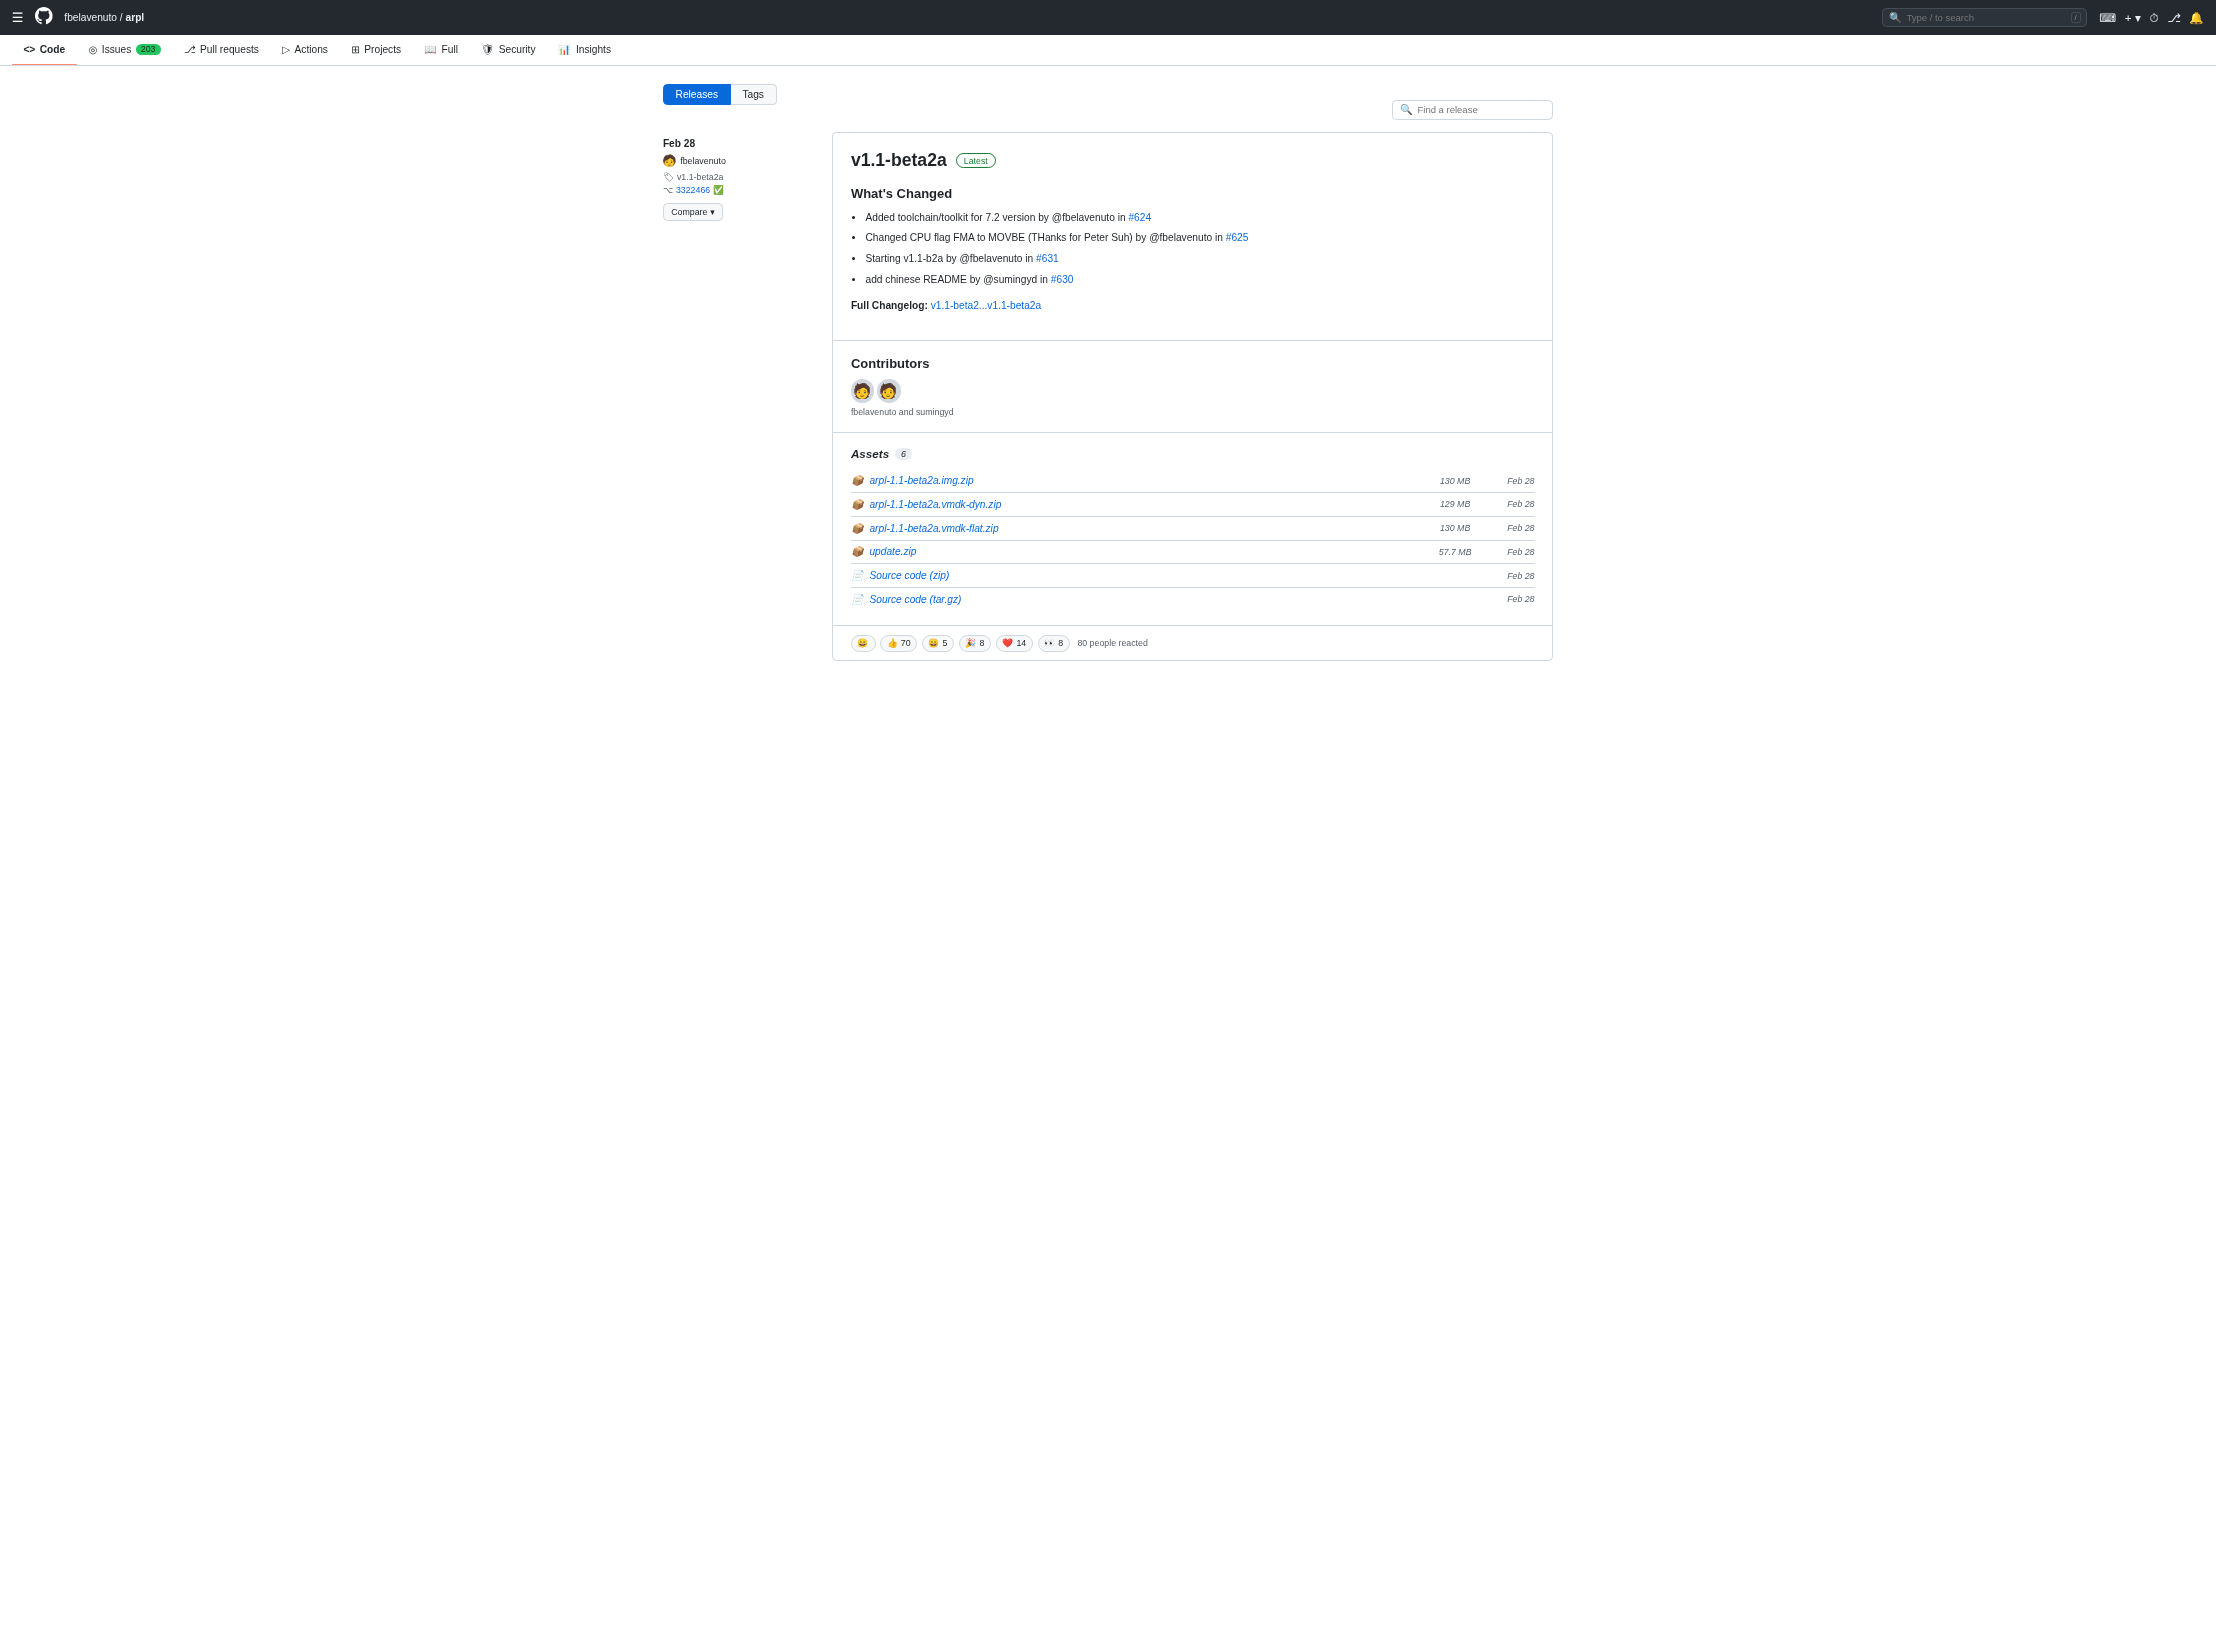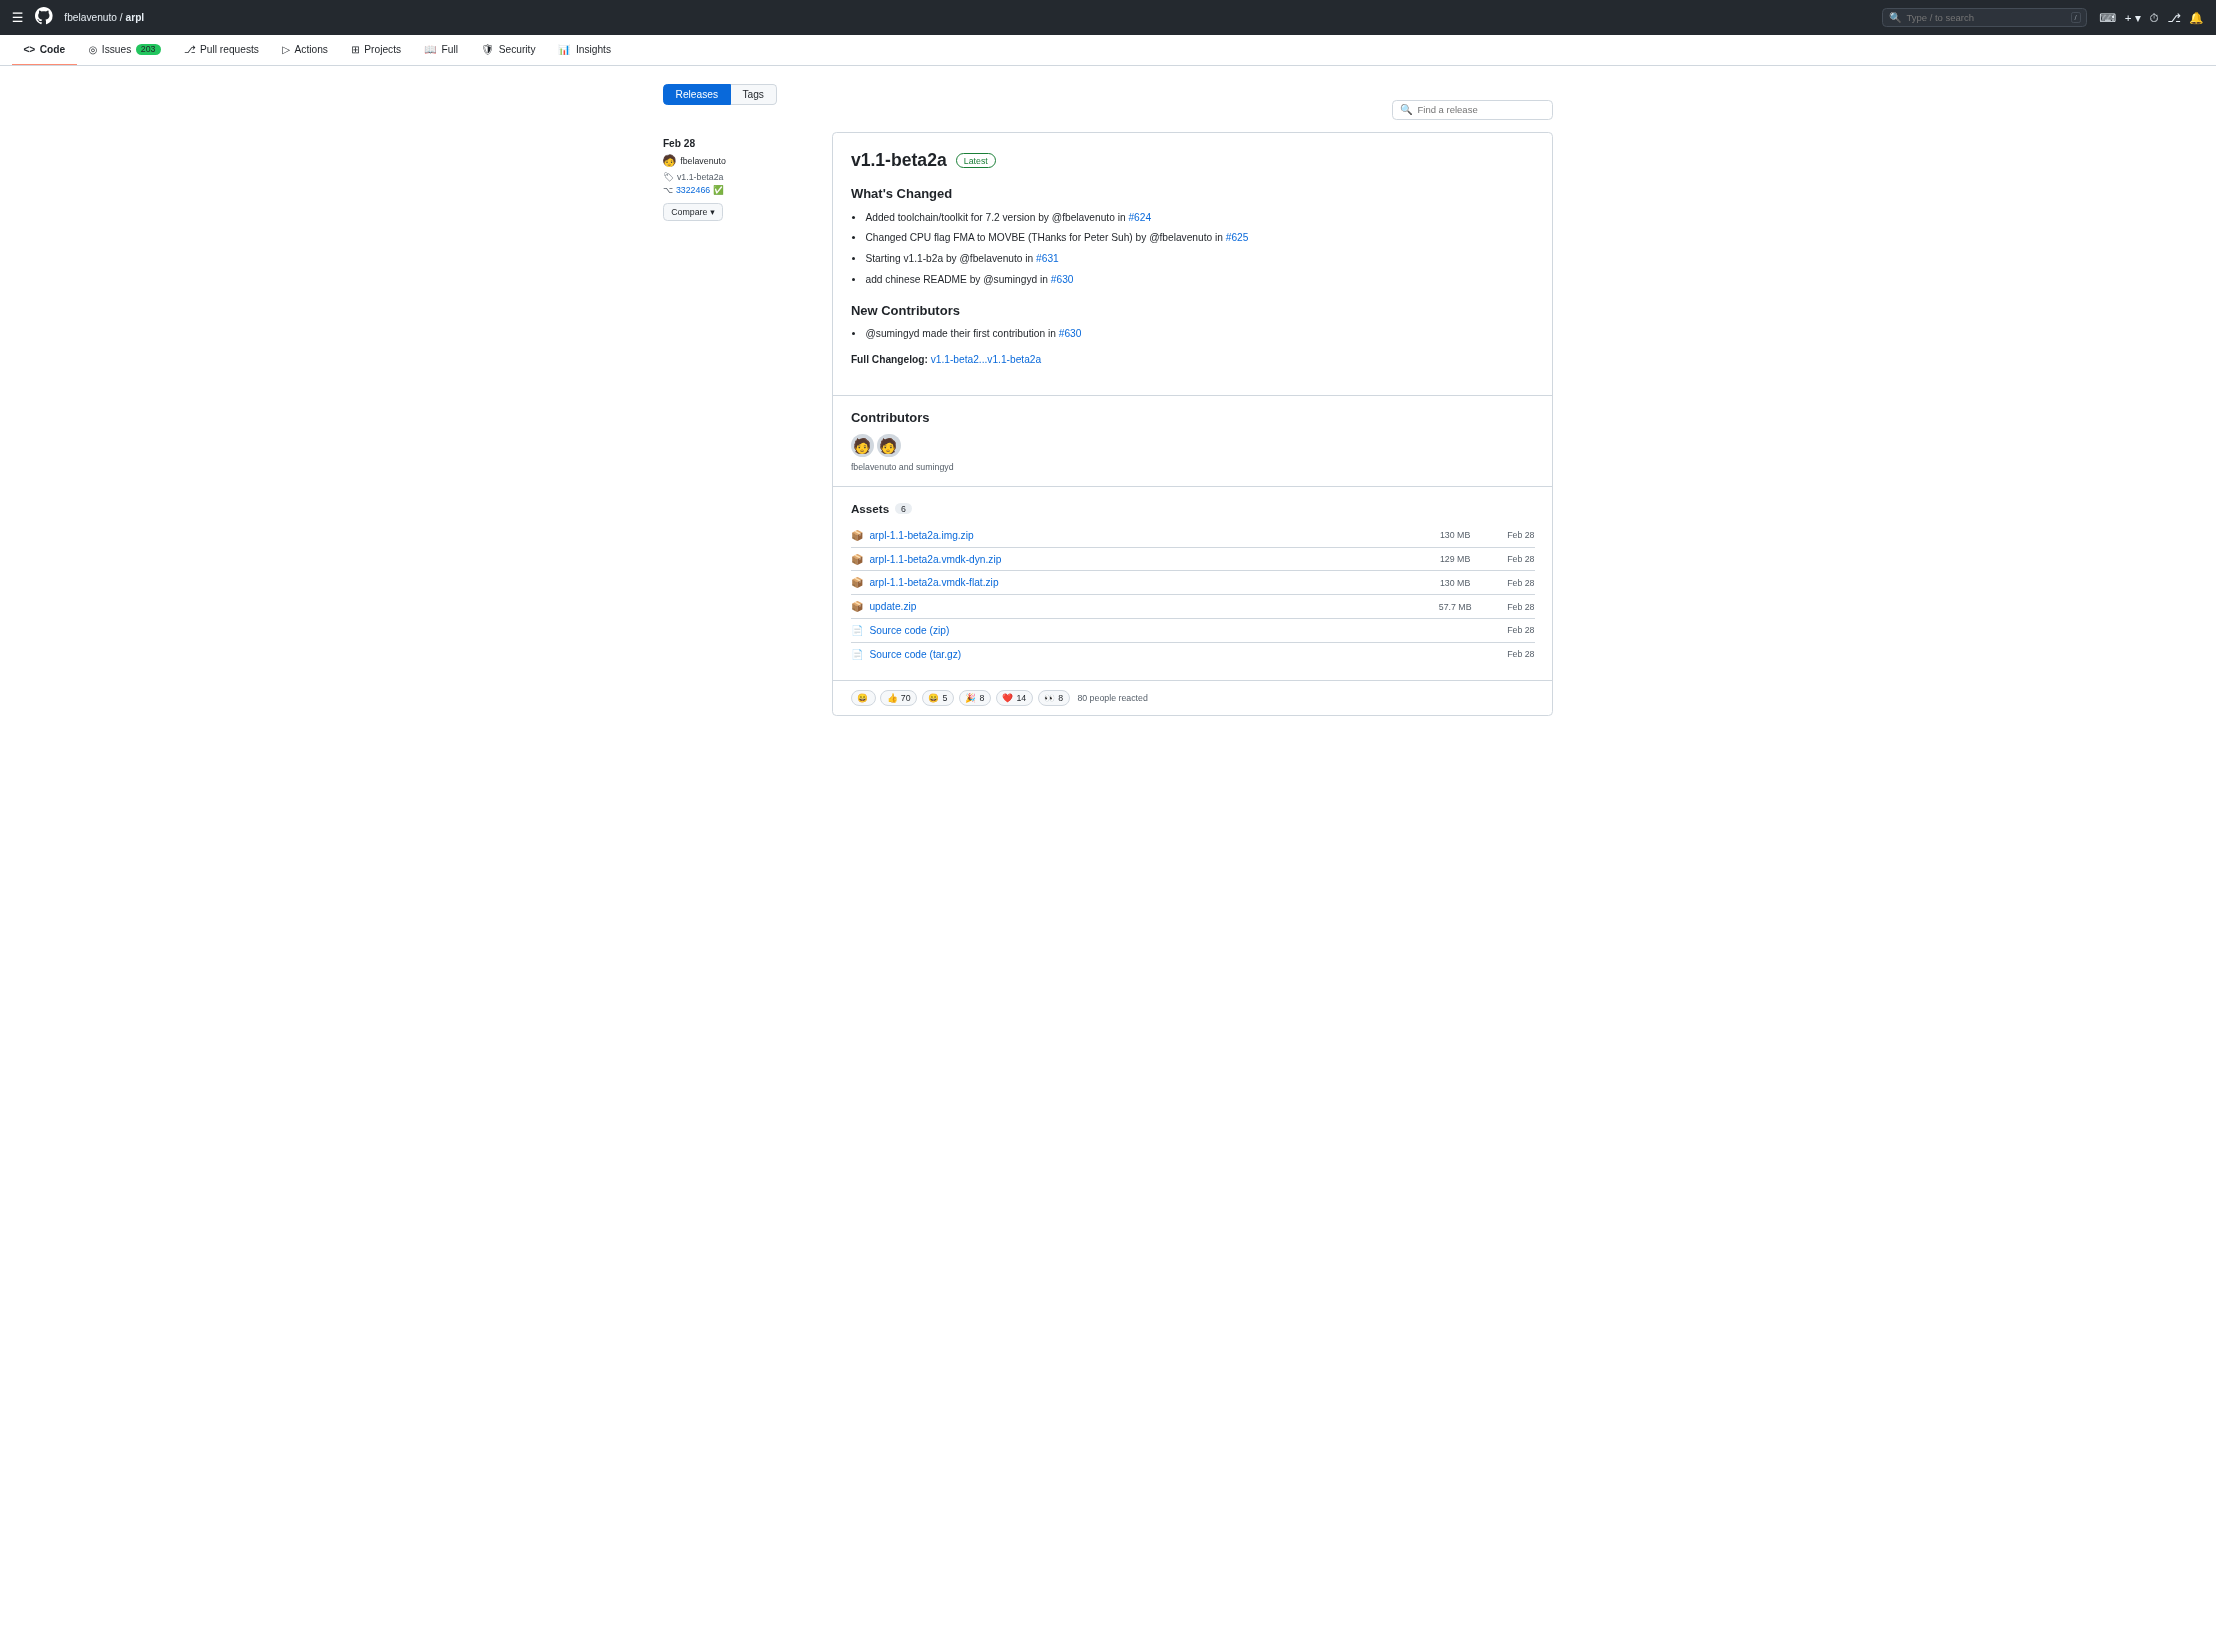--- a/index.html
+++ b/index.html
@@ -109,21 +109,21 @@
     .contributors-section { padding: 14.6px 17.6px; border-top: 0.7px solid #d0d7de; }
     .contributors-section h2 { font-size: 13px; font-weight: 600; margin-bottom: 8.8px; }
     .contributor-avatars { display: flex; gap: 2.9px; margin-bottom: 4.4px; }
     .contributor-avatar {
       width: 23.4px; height: 23.4px; border-radius: 50%; background: #d0d7de;
       display: flex; align-items: center; justify-content: center; font-size: 10.2px; overflow: hidden;
     }
     .contributor-names { font-size: 8.8px; color: #57606a; }
 
     
-    .assets-section { padding: 14.6px 17.6px; border-top: 0.7px solid #d0d7de; }
+    .assets-section { padding: 14.6px 17.6px; border-top: 0.7px solid #d0d7de; font-style: italic; }
     .assets-header { display: flex; align-items: center; gap: 5.9px; margin-bottom: 8.8px; }
     .assets-header h2 { font-size: 11.7px; font-weight: 600; }
     .assets-count { background: #eaeef2; border-radius: 14.6px; padding: 0.7px 5.9px; font-size: 8.8px; font-weight: 500; }
     .asset-row {
       display: flex; align-items: center; padding: 5.9px 0; border-bottom: 0.7px solid #d0d7de; gap: 5.9px;
     }
     .asset-row:last-child { border-bottom: none; }
     .asset-icon { font-size: 10.2px; color: #57606a; }
     .asset-name { color: #0969da; text-decoration: none; font-size: 10.2px; flex: 1; }
     .asset-size { color: #57606a; font-size: 8.8px; width: 59px; text-align: center; }
@@ -268,28 +268,20 @@
             </li>
             <li>
               Starting v1.1-b2a by <strong class="user-mention">@fbelavenuto</strong> in <a href="#">#631</a>
             </li>
             <li>
               add chinese README by <strong class="user-mention">@sumingyd</strong> in <a href="#">#630</a>
             </li>
           </ul>
         </div>
 
-        <div class="release-section">
-          <h2>New Contributors</h2>
-          <ul>
-            <li>
-              <strong class="user-mention">@sumingyd</strong> made their first contribution in <a href="#">#630</a>
-            </li>
-          </ul>
-        </div>
 
         <p class="full-changelog">
           <strong>Full Changelog:</strong>
           <a href="#">v1.1-beta2...v1.1-beta2a</a>
         </p>
       </div>
 
       <div class="contributors-section">
         <h2>Contributors</h2>
         <div class="contributor-avatars">

